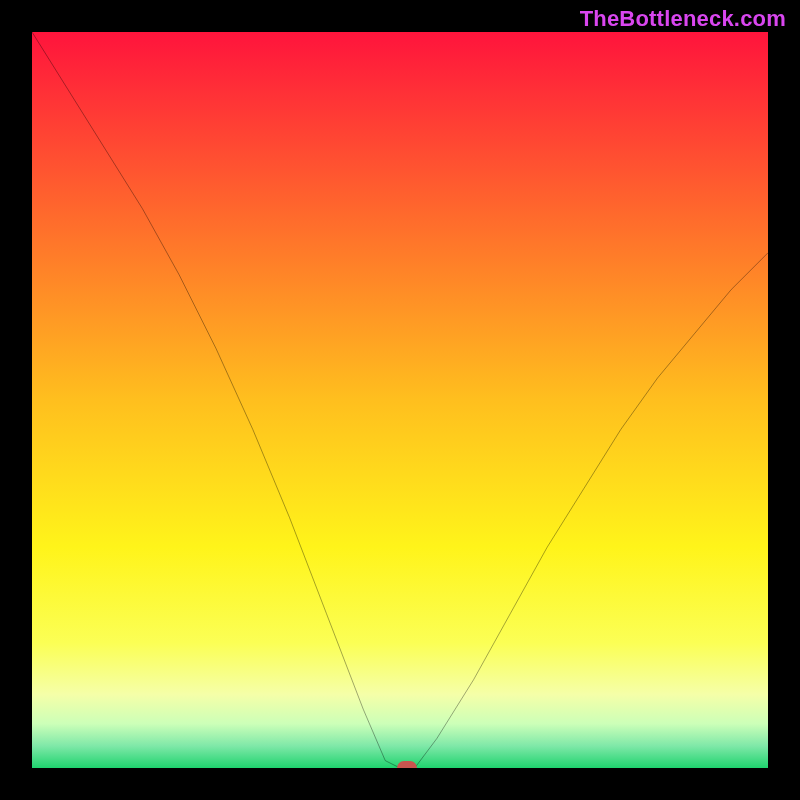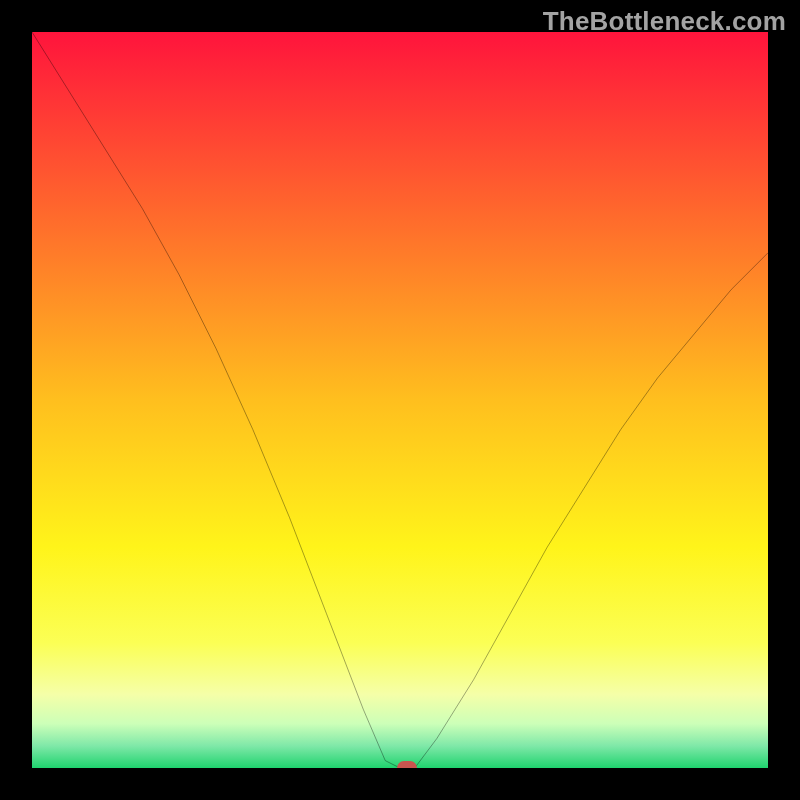--- a/index.html
+++ b/index.html
@@ -45,23 +45,23 @@
     width: 20px;
     height: 14px;
     border-radius: 7px;
     transform: translate(-50%, -50%);
   }
   .watermark {
     position: absolute;
     top: 6px;
     right: 14px;
     font-family: Arial, Helvetica, sans-serif;
-    font-size: 26px;
+    font-size: 22px;
     font-weight: 600;
-    color: #a3a3a3;
+    color: #d946ef;
     letter-spacing: 0.2px;
   }
 </style>
 </head>
 <body>
 
 <div class="frame">
   <div class="watermark">TheBottleneck.com</div>
 
   <div class="plot">

